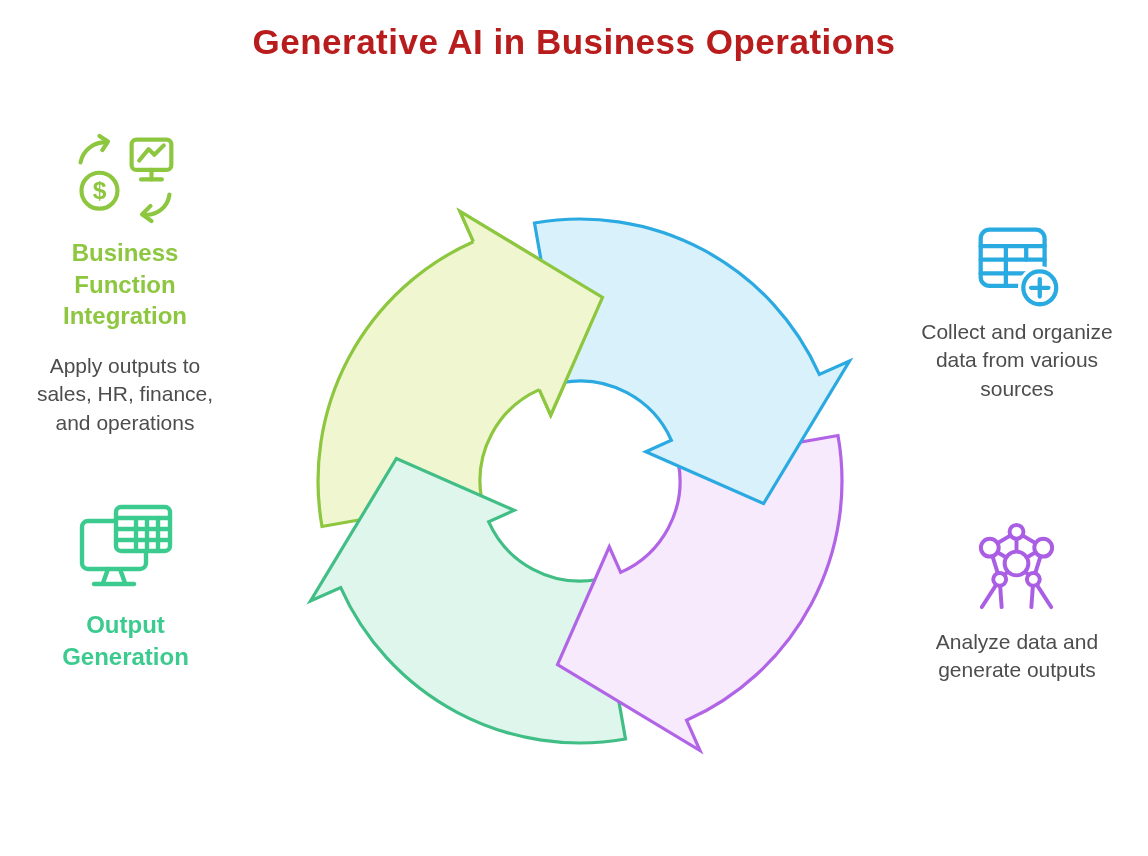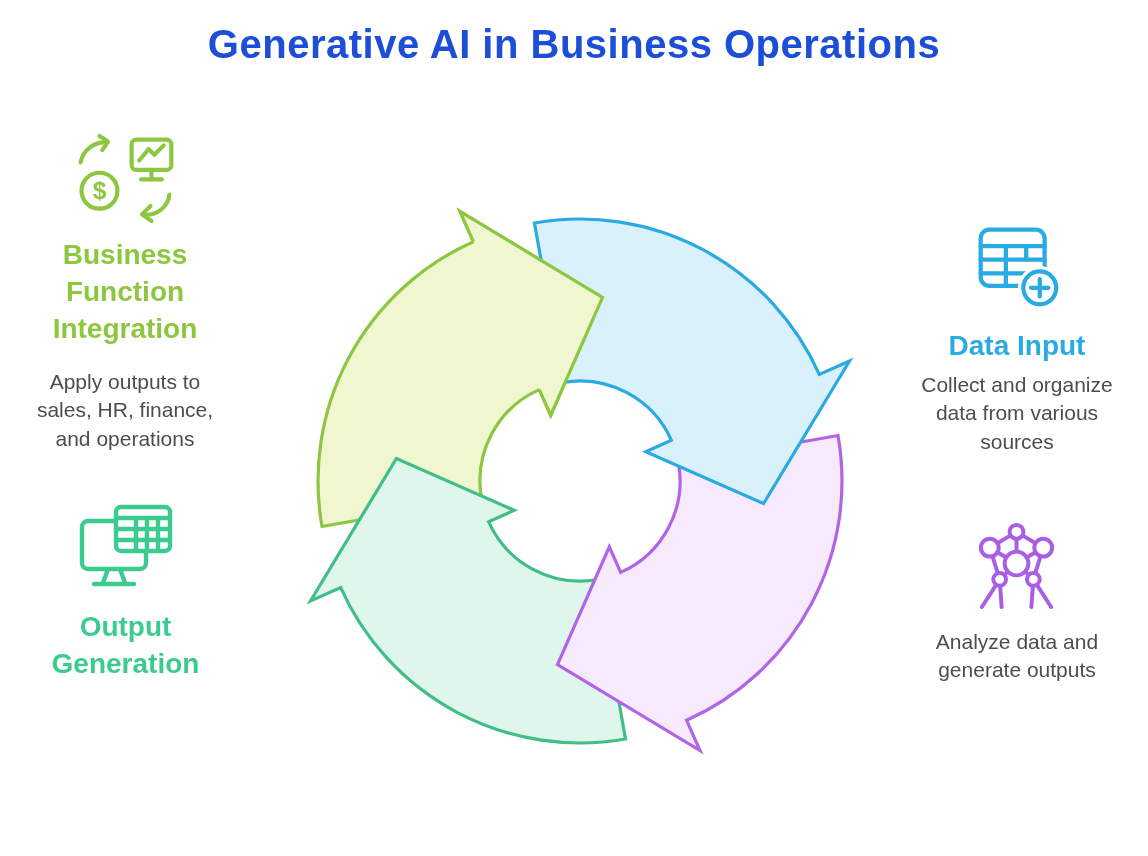--- a/index.html
+++ b/index.html
@@ -1,21 +1,21 @@
 <!DOCTYPE html>
 <html><head>
 <meta charset="utf-8">
 <style>
   html,body{margin:0;padding:0;background:#fff}
   body{width:1148px;height:856px;position:relative;overflow:hidden;
        font-family:"Liberation Sans",sans-serif;}
   .title{position:absolute;top:22px;left:0;width:100%;text-align:center;
-         font-size:40px;font-weight:700;color:#1d4ed8;letter-spacing:.5px}
+         font-size:35px;font-weight:700;color:#b91c1c;letter-spacing:.5px}
   .card{position:absolute;text-align:center}
-  .card h2{font-size:28px;line-height:1.32;font-weight:700;margin:0;color:inherit}
+  .card h2{font-size:24px;line-height:1.32;font-weight:700;margin:0;color:inherit}
   .card p{font-size:21px;line-height:1.35;color:#4d4d4d;margin:0;font-weight:400}
   .icon-wrap{display:flex;justify-content:center;align-items:flex-start}
   svg.icon{stroke:currentColor;fill:none;stroke-linecap:round;stroke-linejoin:round}
   #cycle-svg{position:absolute;left:0;top:0;pointer-events:none}
 </style>
 </head>
 <body>
 
 <div class="title">Generative AI in Business Operations</div>
 
@@ -75,21 +75,20 @@
       <line x1="36" y1="27" x2="36" y2="68"></line>
       <line x1="10" y1="41" x2="76" y2="41"></line>
       <line x1="10" y1="55" x2="76" y2="55"></line>
       <line x1="57" y1="27" x2="57" y2="41"></line>
       <circle cx="71" cy="70" r="17" fill="#fff" stroke="#fff" stroke-width="11"></circle>
       <circle cx="71" cy="70" r="17"></circle>
       <line x1="71" y1="61" x2="71" y2="79"></line>
       <line x1="62" y1="70" x2="80" y2="70"></line>
     </svg>
   </div>
-  <h2 style="margin-top:16px">Data Input</h2>
   <p style="margin-top:6px">Collect and organize data from various sources</p>
 </section>
 
 <section class="card" style="left: 905px; top: 518px; width: 224px; color: rgb(169, 94, 228);">
   <div class="icon-wrap">
     <svg class="icon" width="94" height="94" viewBox="0 0 95 95" stroke-width="4">
       <path d="M47,14 L20,30 M47,14 L74,30 M47,14 L47,46 M20,30 L47,46 M74,30 L47,46
                M20,30 L30,62 M74,30 L64,62 M47,46 L30,62 M47,46 L64,62"></path>
       <path d="M30,62 L12,90 M30,62 L32,90 M64,62 L62,90 M64,62 L82,90"></path>
       <circle cx="47" cy="14" r="7" fill="#fff"></circle>

